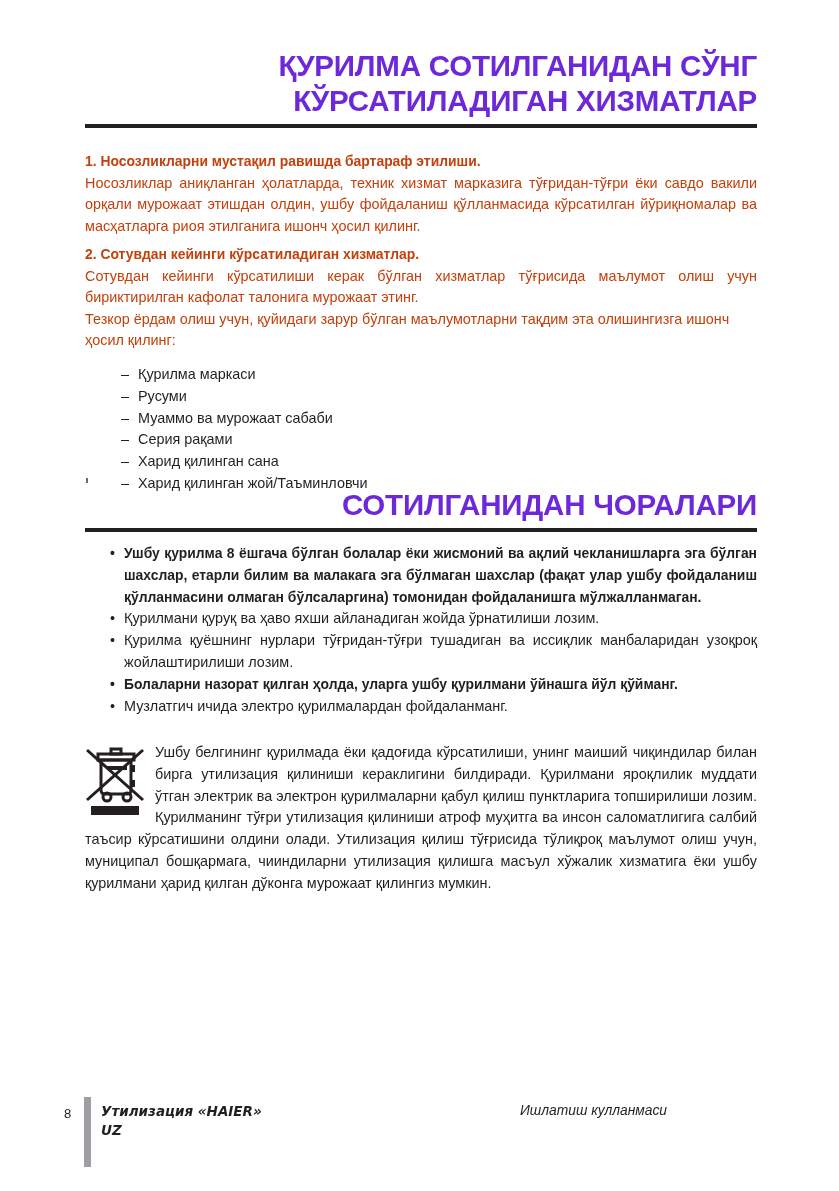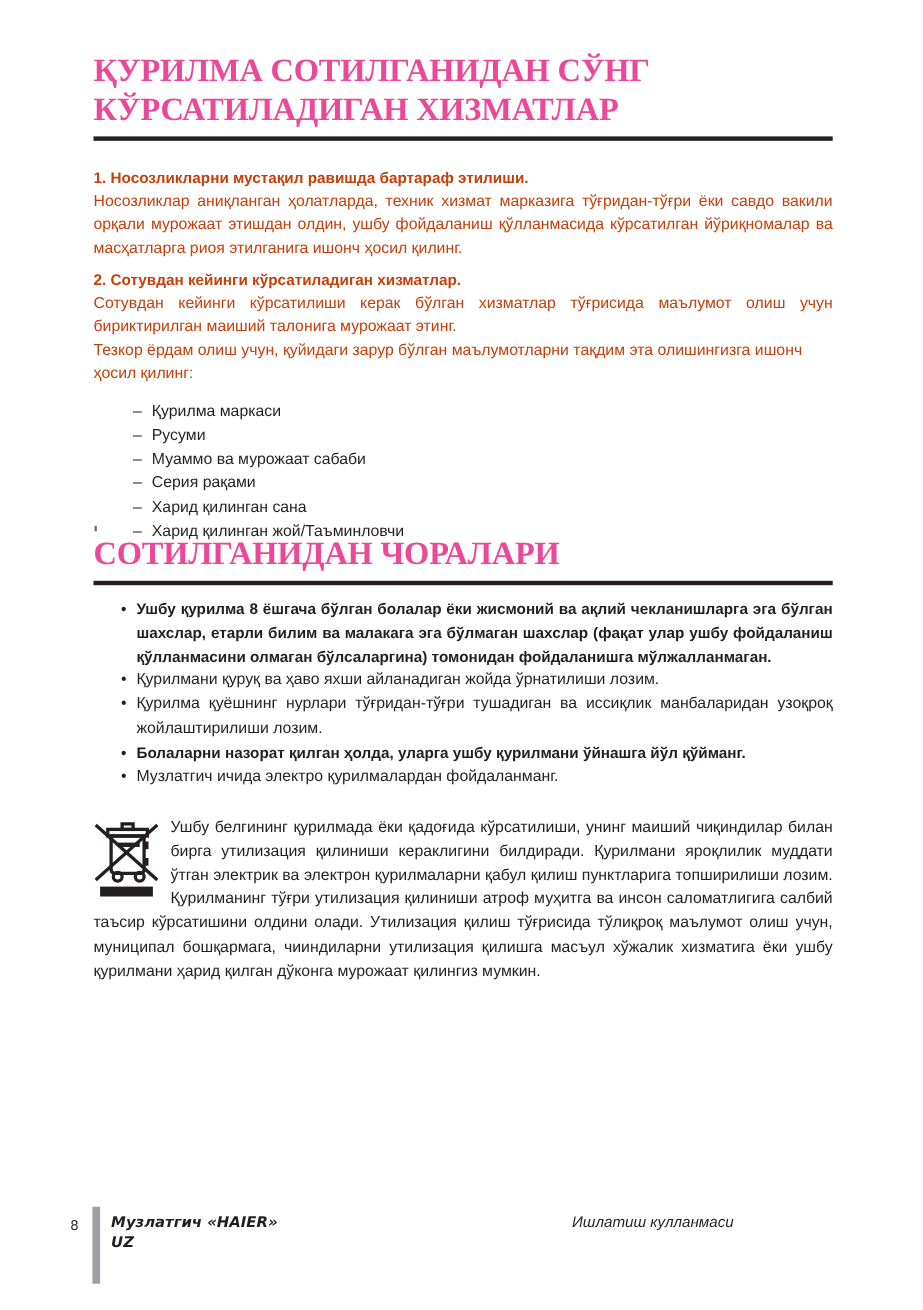--- a/index.html
+++ b/index.html
@@ -23,28 +23,29 @@
     height: 1191px;
   }
 
   
   .h1-block {
     position: absolute;
     left: 85px;
     width: 672px;
   }
   .h1 {
-    font-family: Liberation Serif, serif;
+    font-family: Liberation Sans, sans-serif;
     font-weight: bold;
     font-size: 29.5px;
     line-height: 35px;
     letter-spacing: -0.2px;
-    color: #ec4899;
+    color: #6d28d9;
     margin: 0;
     white-space: nowrap;
+    text-align: right;
   }
   .rule {
     height: 4px;
     background: #231f20;
     margin-top: 6px;
   }
 
   
   .body-text {
     position: absolute;
@@ -189,21 +190,21 @@
     <div class="rule"></div>
   </div>
 
   <div class="body-text" style="top:151px;">
     <p class="bold nojust">1. Носозликларни мустақил равишда бартараф этилиши.</p>
     <p>Носозликлар аниқланган ҳолатларда, техник хизмат марказига тўғридан-тўғри ёки савдо вакили орқали мурожаат этишдан олдин, ушбу фойдаланиш қўлланмасида кўрсатилган йўриқномалар ва масҳатларга риоя этилганига ишонч ҳосил қилинг.</p>
   </div>
 
   <div class="body-text" style="top:244px;">
     <p class="bold nojust">2. Сотувдан кейинги кўрсатиладиган хизматлар.</p>
-    <p>Сотувдан кейинги кўрсатилиши керак бўлган хизматлар тўғрисида маълумот олиш учун бириктирилган маиший талонига мурожаат этинг.</p>
+    <p>Сотувдан кейинги кўрсатилиши керак бўлган хизматлар тўғрисида маълумот олиш учун бириктирилган кафолат талонига мурожаат этинг.</p>
     <p class="nojust">Тезкор ёрдам олиш учун, қуйидаги зарур бўлган маълумотларни тақдим эта олишингизга ишонч ҳосил қилинг:</p>
   </div>
 
   <div class="dash-list" style="top:364px;">
     <div class="dash-item"><span class="dash-mark">–</span><span>Қурилма маркаси</span></div>
     <div class="dash-item"><span class="dash-mark">–</span><span>Русуми</span></div>
     <div class="dash-item"><span class="dash-mark">–</span><span>Муаммо ва мурожаат сабаби</span></div>
     <div class="dash-item"><span class="dash-mark">–</span><span>Серия рақами</span></div>
     <div class="dash-item"><span class="dash-mark">–</span><span>Харид қилинган сана</span></div>
     <div class="dash-item"><span class="dash-mark">–</span><span>Харид қилинган жой/Таъминловчи</span></div>
@@ -263,19 +264,19 @@
         <rect x="6" y="62" width="48" height="9" fill="#231f20"></rect>
       </svg>
     </div>
     <span>Ушбу белгининг қурилмада ёки қадоғида кўрсатилиши, унинг маиший чиқиндилар билан бирга утилизация қилиниши кераклигини билдиради. Қурилмани яроқлилик муддати ўтган электрик ва электрон қурилмаларни қабул қилиш пунктларига топширилиши лозим. Қурилманинг тўғри утилизация қилиниши атроф муҳитга ва инсон саломатлигига салбий таъсир кўрсатишини олдини олади. Утилизация қилиш тўғрисида тўлиқроқ маълумот олиш учун, муниципал бошқармага, чииндиларни утилизация қилишга масъул хўжалик хизматига ёки ушбу қурилмани ҳарид қилган дўконга мурожаат қилингиз мумкин.</span>
   </div>
 
   <div class="footer">
     <div class="page-num">8</div>
     <div class="footer-bar"></div>
     <div class="footer-left">
-      <div>Музлатгич «HAIER»</div>
+      <div>Утилизация «HAIER»</div>
       <div>UZ</div>
     </div>
     <div class="footer-right">Ишлатиш кулланмаси</div>
   </div>
 
 </div>
 
 </body></html>

